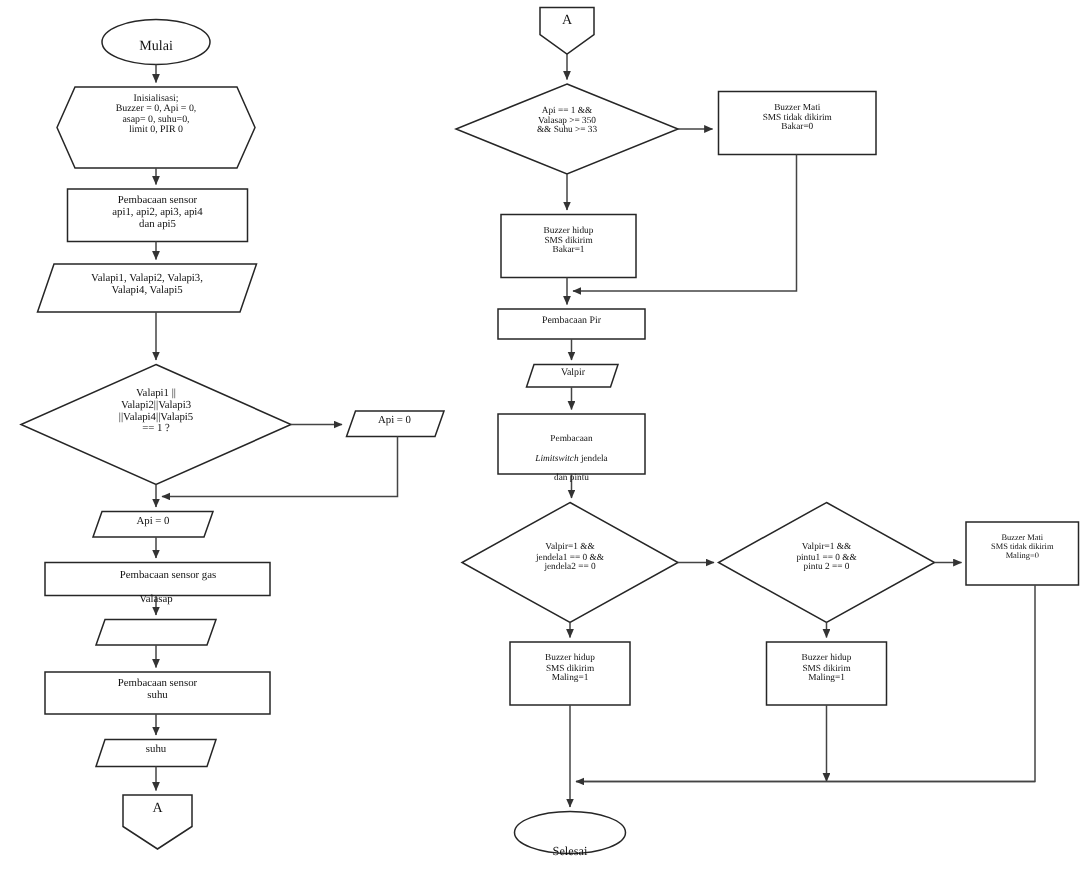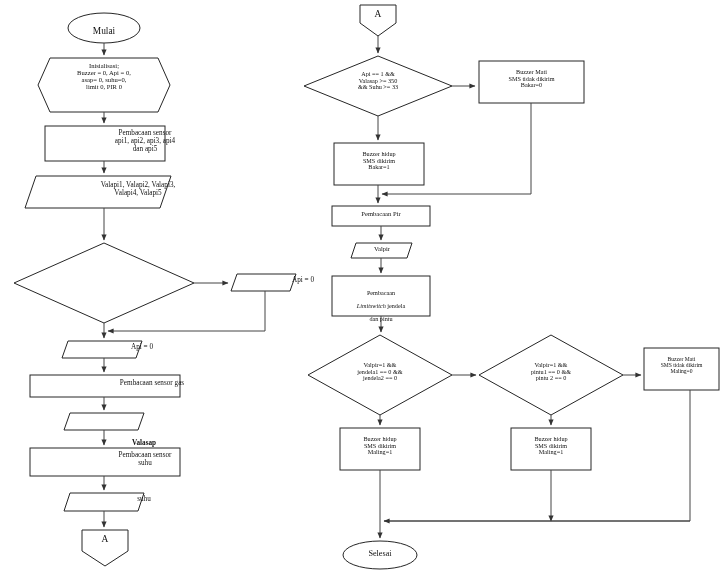--- a/index.html
+++ b/index.html
@@ -25,21 +25,21 @@
     text-align:center;
     line-height:1.08;
     color:#111;
     white-space:pre-line;
     pointer-events:none;
     font-family:"Liberation Serif", serif;
   }
   .s5{font-size:5.6px;}
   .s6{font-size:6.2px;}
   .s65{font-size:6.6px;}
-  .s7{font-size:7.2px;padding-left:40px;}
+  .s7{font-size:7.2px;}
   .s8{font-size:8.2px;}
   .s9{font-size:9.4px;}
   .ital{font-style:italic;}
 </style>
 </head>
 <body>
 
 <div id="canvas">
 
   <svg viewBox="0 0 723 580" xmlns="http://www.w3.org/2000/svg">
@@ -144,28 +144,32 @@
 asap= 0, suhu=0,
 limit  0, PIR  0</div>
 
   <div class="lbl s7" style="left:45px;top:130px;width:120px;">Pembacaan sensor
 api1, api2, api3, api4
 dan api5</div>
 
   <div class="lbl s7" style="left:30px;top:182px;width:136px;text-align:center;">Valapi1, Valapi2, Valapi3,
 Valapi4, Valapi5</div>
 
+  <div class="lbl s7" style="left:49px;top:259px;width:110px;">Valapi1  ||
+Valapi2||Valapi3
+||Valapi4||Valapi5
+== 1 ?</div>
 
   <div class="lbl s7" style="left:233px;top:277px;width:60px;">Api = 0</div>
 
   <div class="lbl s7" style="left:64px;top:344px;width:76px;">Api = 0</div>
 
   <div class="lbl s7" style="left:30px;top:380px;width:164px;">Pembacaan sensor gas</div>
 
-  <div class="lbl s7" style="left:66px;top:440px;width:76px;font-weight:bold;">Valasap</div>
+  <div class="lbl s7" style="left:66px;top:396px;width:76px;">Valasap</div>
 
   <div class="lbl s7" style="left:30px;top:452px;width:150px;">Pembacaan sensor
 suhu</div>
 
   <div class="lbl s7" style="left:66px;top:496px;width:76px;">suhu</div>
 
   <div class="lbl s9" style="left:85px;top:534px;width:40px;">A</div>
 
   <div class="lbl s9" style="left:358px;top:9px;width:40px;">A</div>
 
@@ -204,15 +208,15 @@
 Maling=0</div>
 
   <div class="lbl s6" style="left:340px;top:436px;width:80px;">Buzzer hidup
 SMS dikirim
 Maling=1</div>
 
   <div class="lbl s6" style="left:511px;top:436px;width:80px;">Buzzer hidup
 SMS dikirim
 Maling=1</div>
 
-  <div class="lbl s8" style="left:345px;top:550px;width:70px;">Selesai</div>
+  <div class="lbl s8" style="left:345px;top:564px;width:70px;">Selesai</div>
 
 </div>
 
 </body></html>

